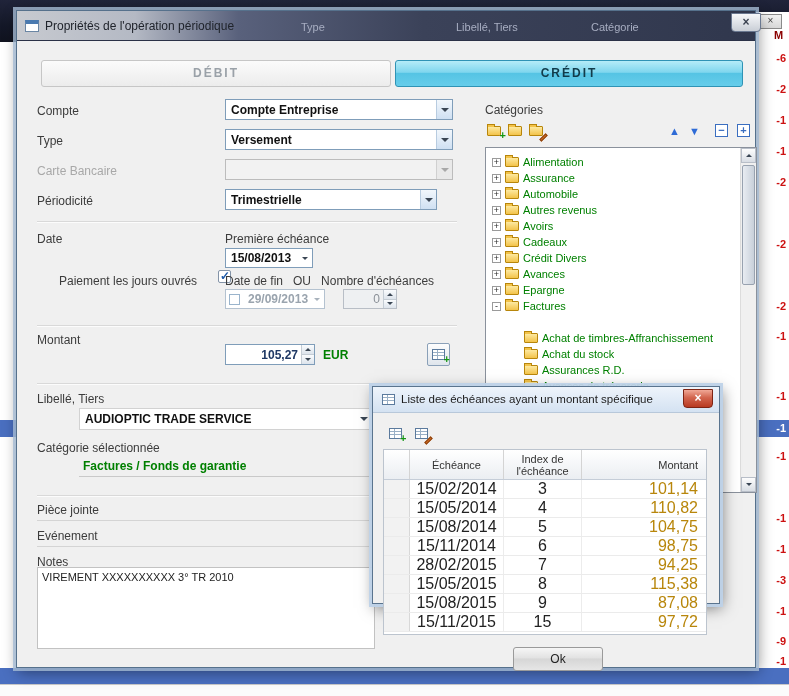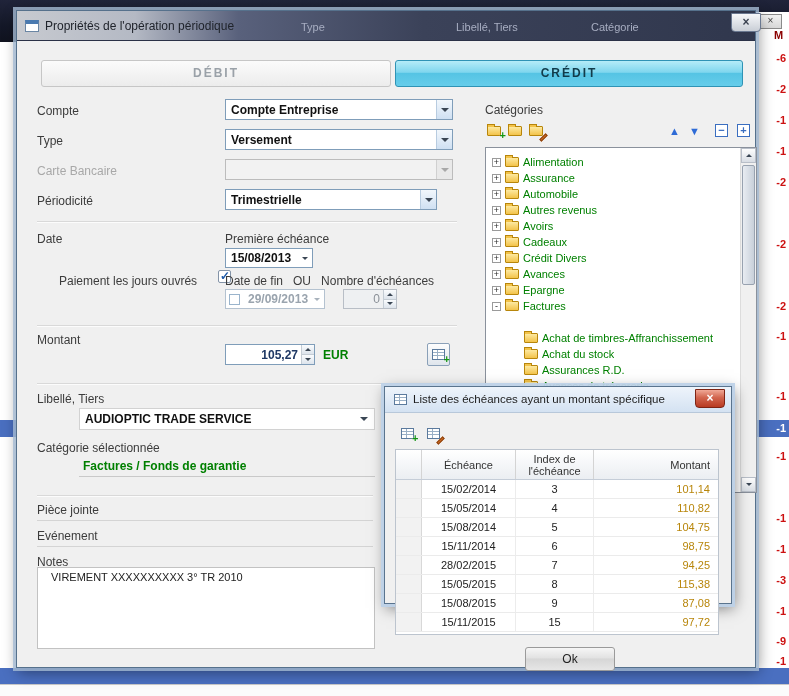--- a/index.html
+++ b/index.html
@@ -67,48 +67,48 @@
 .gval{position:absolute;font-size:12px;font-weight:bold;color:#008000;border-bottom:1px solid #c9c9c9;line-height:18px;padding-left:4px}
 .uline{position:absolute;border-bottom:1px solid #d4d4d4;height:1px}
 
 .iconbtn{position:absolute;width:23px;height:23px;background:linear-gradient(#fdfdfd,#dfe5ec);border:1px solid #8aa0b8;border-radius:2px;display:flex;align-items:center;justify-content:center}
 .grid-ic{position:relative;width:13px;height:11px;background:#fff;border:1px solid #5b7a9d}
 .grid-ic::before{content:"";position:absolute;left:0;right:0;top:2px;height:1px;background:#9ab0c6;box-shadow:0 3px 0 #9ab0c6}
 .grid-ic::after{content:"";position:absolute;top:0;bottom:0;left:4px;width:1px;background:#9ab0c6}
 .badge-plus{position:absolute;right:-6px;bottom:-6px;font-size:11px;font-weight:bold;color:#149414;text-shadow:0 0 1px #fff}
 .badge-pencil{position:absolute;right:-6px;bottom:-4px;width:9px;height:3px;background:#d2691e;border:1px solid #8b4513;transform:rotate(-45deg)}
 
-.notes{position:absolute;background:#fff;border:1px solid #c2c2c2;font-size:11px;color:#222;padding:3px 13px}
+.notes{position:absolute;background:#fff;border:1px solid #c2c2c2;font-size:11px;color:#222;padding:3px 4px}
 
 
 .folder{position:relative;width:14px;height:10px;background:linear-gradient(#fde9a0,#f3c34a);border:1px solid #b8860b;border-radius:1px;flex:none}
 .folder::before{content:"";position:absolute;top:-3px;left:-1px;width:6px;height:2px;background:#f3c34a;border:1px solid #b8860b;border-bottom:none}
 .toolbtn{position:absolute;width:18px;height:16px;display:flex;align-items:center;justify-content:center}
 .arrbtn{position:absolute;font-size:11px;color:#2e6bd6;line-height:14px}
 .pmbtn{position:absolute;width:13px;height:13px;border:1px solid #3a6ec0;background:#fff;color:#3a6ec0;font-size:11px;font-weight:bold;line-height:10px;text-align:center}
 .tree-box{position:absolute;left:468px;top:136px;width:272px;height:346px;background:#fff;border:1px solid #8a919c}
 .tree-row{position:absolute;left:2px;right:18px;height:16px;display:flex;align-items:center;padding-left:4px}
 .tree-row.lvl1{padding-left:36px}
 .expander{width:9px;height:9px;border:1px solid #9a9a9a;background:#fff;font-size:9px;line-height:7px;text-align:center;color:#303030;flex:none;margin-right:4px}
 .tree-lab{font-size:11px;color:#008000;margin-left:4px;white-space:nowrap;overflow:hidden}
 .vscroll{position:absolute;top:0;bottom:0;right:0;width:16px;background:#f0f0f0;border-left:1px solid #dcdcdc}
 .sb-btn{position:absolute;left:0;right:0;height:15px;background:linear-gradient(#fdfdfd,#d8dde4);border:1px solid #b8bec8;display:flex;align-items:center;justify-content:center}
 .sb-btn.bottom{bottom:0}
 .sb-thumb{position:absolute;left:1px;right:1px;top:17px;height:120px;background:linear-gradient(90deg,#e8ecf2,#c8d0da);border:1px solid #98a2b0;border-radius:2px}
 
 
-.dlg-ech{position:absolute;left:384px;top:386px;width:348px;height:218px;background:#f0f0f0;border:1px solid #5a748e;box-shadow:0 0 0 3px rgba(190,210,232,.95),2px 4px 14px rgba(0,0,0,.5);z-index:20}
+.dlg-ech{position:absolute;left:372px;top:386px;width:348px;height:218px;background:#f0f0f0;border:1px solid #5a748e;box-shadow:0 0 0 3px rgba(190,210,232,.95),2px 4px 14px rgba(0,0,0,.5);z-index:20}
 .ech-title{position:absolute;left:0;top:0;right:0;height:26px;background:linear-gradient(#eef4fb,#d4e2f2);border-bottom:1px solid #b8c8da}
 .ech-title-text{position:absolute;left:28px;top:6px;font-size:11.5px;color:#1c1c1c;white-space:nowrap}
 .ech-close{position:absolute;left:310px;top:2px;width:30px;height:19px;background:linear-gradient(#f0a896,#d2654e 45%,#b83a22);border:1px solid #7e2414;border-radius:0 0 4px 4px;color:#fff;text-align:center;line-height:16px;font-size:12px;font-weight:bold}
 .ech-tool{position:absolute;width:20px;height:20px;display:flex;align-items:center;justify-content:center}
 .tbl{position:absolute;left:10px;top:62px;width:324px;height:186px;background:#fff;border:1px solid #bcc4ce;overflow:hidden}
 .t-head{position:absolute;left:0;top:0;right:0;height:30px;display:flex;background:linear-gradient(#ffffff,#ebeef2);border-bottom:1px solid #c5cdd8}
 .t-hcell{border-right:1px solid #d4d4d4;font-size:11px;color:#333;display:flex;align-items:center;justify-content:center;text-align:center;white-space:pre-line}
-.t-row{position:absolute;left:0;right:0;height:19px;display:flex;border-bottom:1px solid #ebebeb;font-size:11px}
+.t-row{position:absolute;left:0;right:0;height:19px;display:flex;border-bottom:1px solid #ebebeb;font-size:16px}
 .t-sel{width:26px;background:#f2f2f2;border-right:1px solid #d8d8d8;flex:none}
 .t-date{width:94px;border-right:1px solid #ececec;display:flex;align-items:center;justify-content:center;color:#222;flex:none}
 .t-idx{width:78px;border-right:1px solid #ececec;display:flex;align-items:center;justify-content:center;color:#222;flex:none}
 .t-mnt{width:124px;display:flex;align-items:center;justify-content:flex-end;padding-right:8px;color:#b8860b;flex:none}
 .btn{position:absolute;height:24px;background:linear-gradient(#f6f6f6,#e2e2e2 45%,#d6d6d6 50%,#e6e6e6);border:1px solid #9a9a9a;border-radius:3px;font-size:12px;color:#222;text-align:center;line-height:22px}
 .btn.def{border:2px solid #4a90d8;line-height:20px}
 </style>
 </head>
 <body>
 

